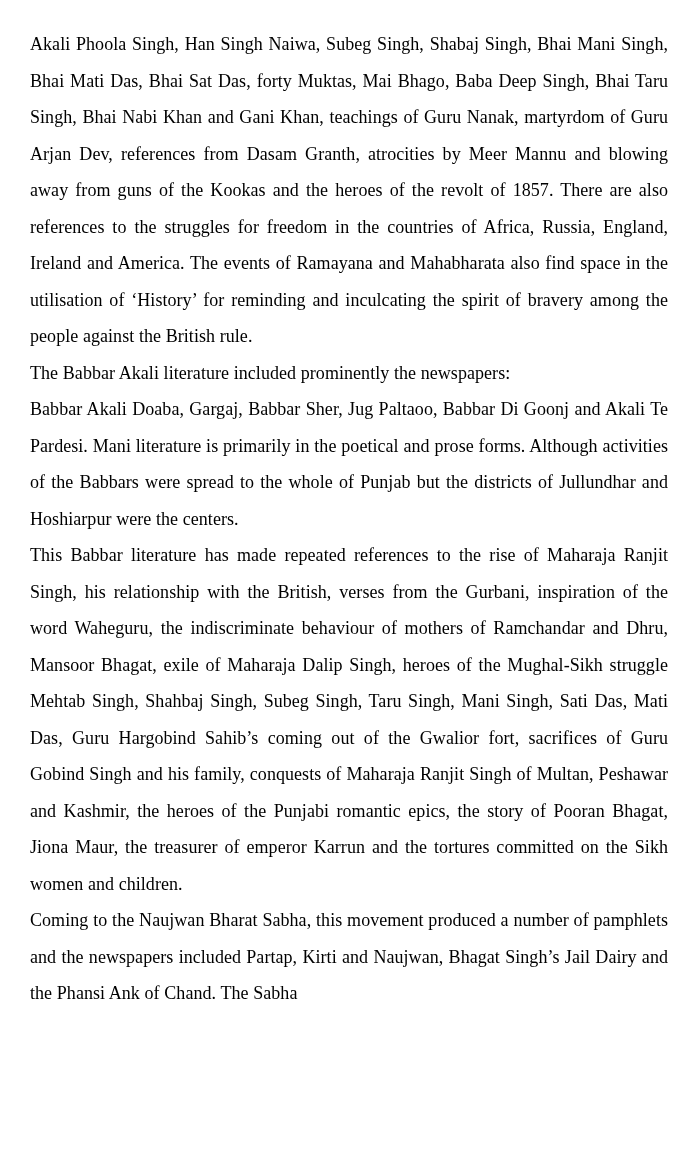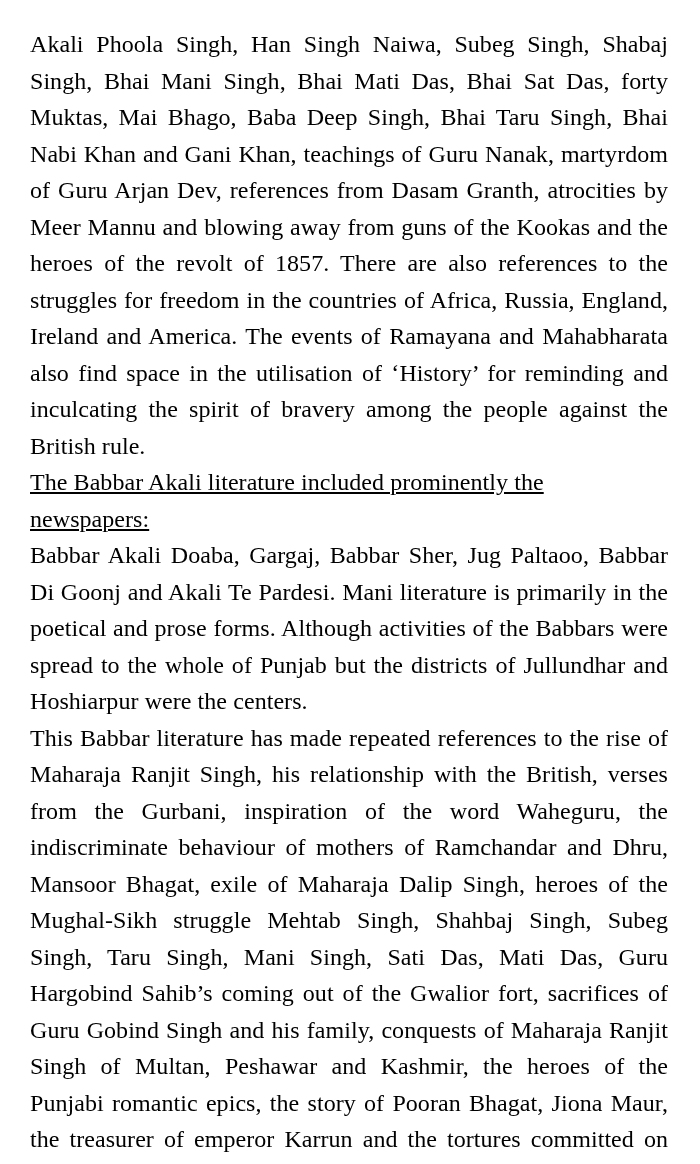--- a/index.html
+++ b/index.html
@@ -15,46 +15,46 @@
     color: #000000;
   }
   .page {
     box-sizing: border-box;
     width: 700px;
     height: 1164px;
     padding: 26px 32px 0 30px;
     background: #ffffff;
   }
   .body-text {
-    font-size: 24px;
+    font-size: 18px;
     line-height: 36.5px;
     text-align: justify;
     text-justify: inter-word;
     letter-spacing: 0.05px;
     word-spacing: 0.1px;
     margin: 0;
     hyphens: none;
     -webkit-hyphens: none;
   }
   .body-text + .body-text {
     margin-top: 0;
   }
   
   .para-short {
     text-align: left;
-    text-decoration: underline;
   }
 </style>
 </head>
 <body>
 
 <div class="page">
 
   <p class="body-text">Akali Phoola Singh, Han Singh Naiwa, Subeg Singh, Shabaj Singh, Bhai Mani Singh, Bhai Mati Das, Bhai Sat Das, forty Muktas, Mai Bhago, Baba Deep Singh, Bhai Taru Singh, Bhai Nabi Khan and Gani Khan, teachings of Guru Nanak, martyrdom of Guru Arjan Dev, references from Dasam Granth, atrocities by Meer Mannu and blowing away from guns of the Kookas and the heroes of the revolt of 1857. There are also references to the struggles for freedom in the countries of Africa, Russia, England, Ireland and America. The events of Ramayana and Mahabharata also find space in the utilisation of ‘History’ for reminding and inculcating the spirit of bravery among the people against the British rule.</p>
 
   <p class="body-text para-short">The Babbar Akali literature included prominently the newspapers:</p>
 
   <p class="body-text">Babbar Akali Doaba, Gargaj, Babbar Sher, Jug Paltaoo, Babbar Di Goonj and Akali Te Pardesi. Mani literature is primarily in the poetical and prose forms. Although activities of the Babbars were spread to the whole of Punjab but the districts of Jullundhar and Hoshiarpur were the centers.</p>
 
   <p class="body-text">This Babbar literature has made repeated references to the rise of Maharaja Ranjit Singh, his relationship with the British, verses from the Gurbani, inspiration of the word Waheguru, the indiscriminate behaviour of mothers of Ramchandar and Dhru, Mansoor Bhagat, exile of Maharaja Dalip Singh, heroes of the Mughal-Sikh struggle Mehtab Singh, Shahbaj Singh, Subeg Singh, Taru Singh, Mani Singh, Sati Das, Mati Das, Guru Hargobind Sahib’s coming out of the Gwalior fort, sacrifices of Guru Gobind Singh and his family, conquests of Maharaja Ranjit Singh of Multan, Peshawar and Kashmir, the heroes of the Punjabi romantic epics, the story of Pooran Bhagat, Jiona Maur, the treasurer of emperor Karrun and the tortures committed on the Sikh women and children.</p>
 
+  <p class="body-text">Coming to the Naujwan Bharat Sabha, this movement produced a number of pamphlets and the newspapers included Partap, Kirti and Naujwan, Bhagat Singh’s Jail Dairy and the Phansi Ank of Chand. The Sabha</p>
 
 </div>
 
 </body></html>

